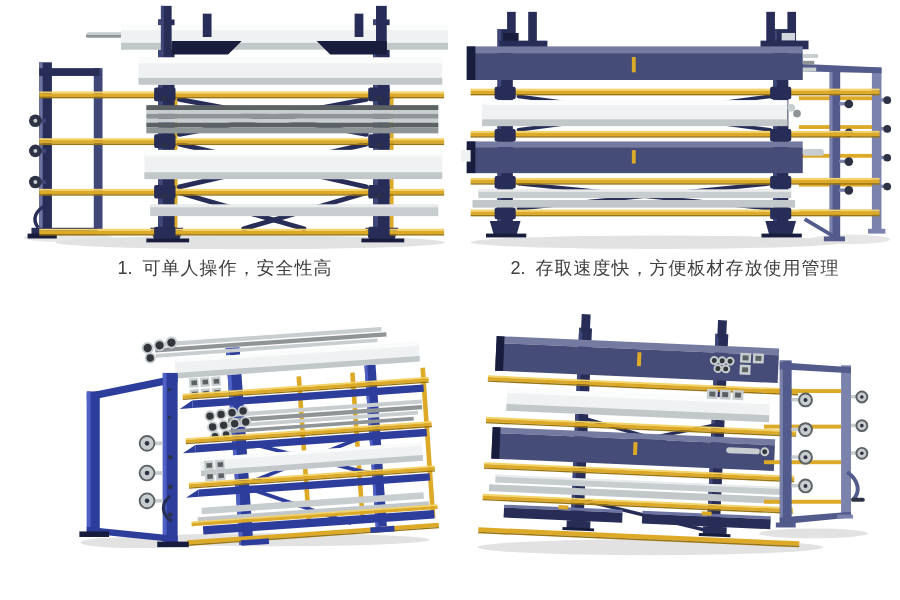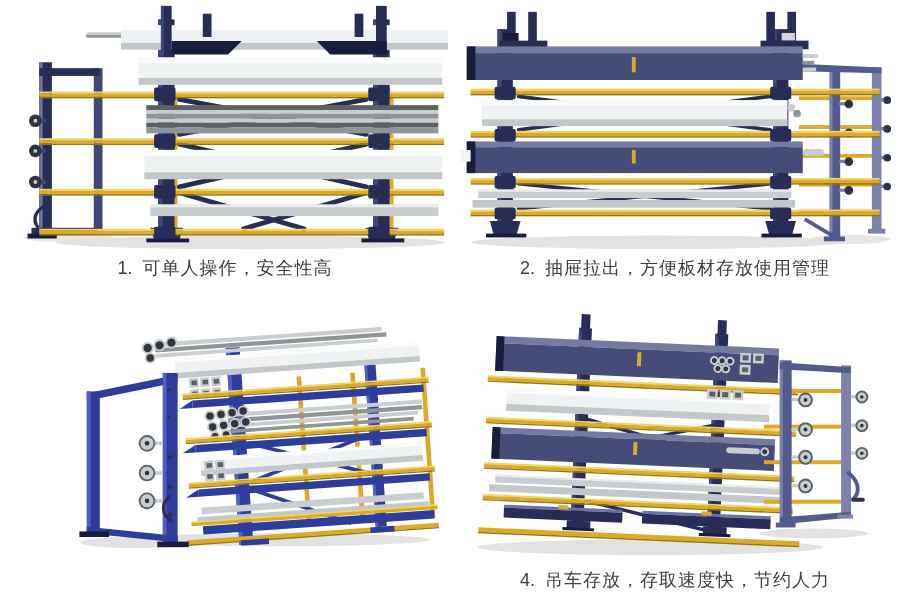--- a/index.html
+++ b/index.html
@@ -261,21 +261,21 @@
             <rect class="f-navy" x="322" y="86" width="22" height="13" rx="2"></rect>
           <rect class="f-navy" x="35" y="130" width="22" height="13" rx="2"></rect>
             <rect class="f-navy" x="322" y="130" width="22" height="13" rx="2"></rect>
           <rect class="f-navy" x="35" y="179" width="22" height="13" rx="2"></rect>
             <rect class="f-navy" x="322" y="179" width="22" height="13" rx="2"></rect>
           <rect class="f-navy" x="35" y="212" width="22" height="12" rx="2"></rect>
             <rect class="f-navy" x="322" y="212" width="22" height="12" rx="2"></rect>
         </g>
       </svg>
     </div>
-    <p class="caption"><span class="num">2.</span><span>抽屉拉出，方便板材存放使用管理</span></p>
+    <p class="caption"><span class="num">2.</span><span>存取速度快，方便板材存放使用管理</span></p>
   </section>
 
   <section class="cell row2 c3">
     <div class="art">
       <svg width="380" height="246" viewBox="0 0 410 265" role="img">
         <g>
           <ellipse class="shadow" cx="235" cy="252" rx="165" ry="7"></ellipse>
           <ellipse class="shadow" cx="85" cy="255" rx="62" ry="6"></ellipse>
         </g>
         <g transform="rotate(-4 230 160)">
@@ -522,16 +522,15 @@
               <circle class="f-knob" cx="399" cy="121" r="1.8"></circle>
             <rect class="f-steell" x="388" y="147" width="9" height="3.5"></rect>
               <circle class="wheel" cx="399" cy="149" r="5.5"></circle>
               <circle class="f-knob" cx="399" cy="149" r="1.8"></circle>
           </g>
           <path class="s-slate" fill="none" stroke-width="4" d="M384 168 C 396 176 398 188 390 196"></path>
           <rect class="f-knob" x="388" y="194" width="14" height="4" rx="2"></rect>
         </g>
       </svg>
     </div>
-    <p class="caption"><span class="num">4.</span><span>吊车存放，存取速度快，节约人力</span></p>
   </section>
 
 </div>
 
 </body></html>

